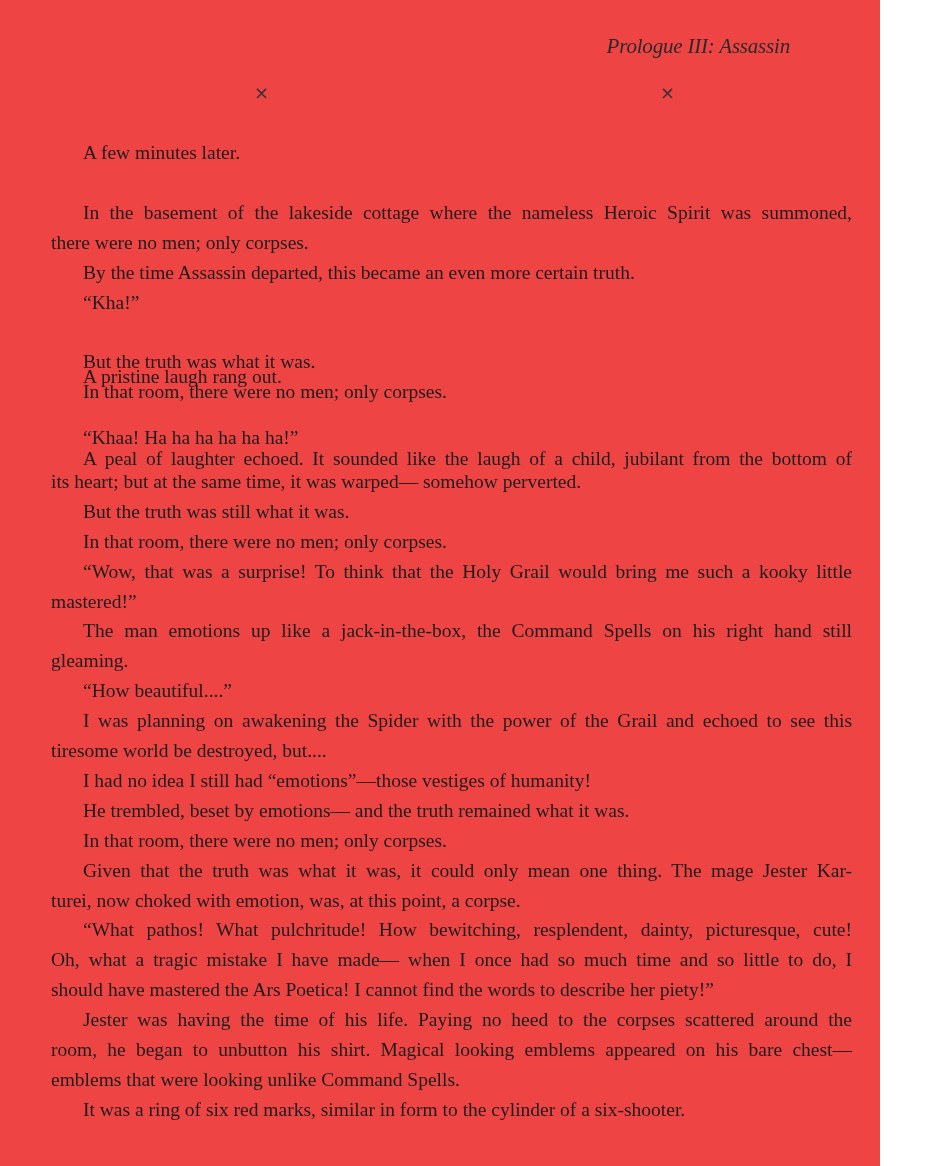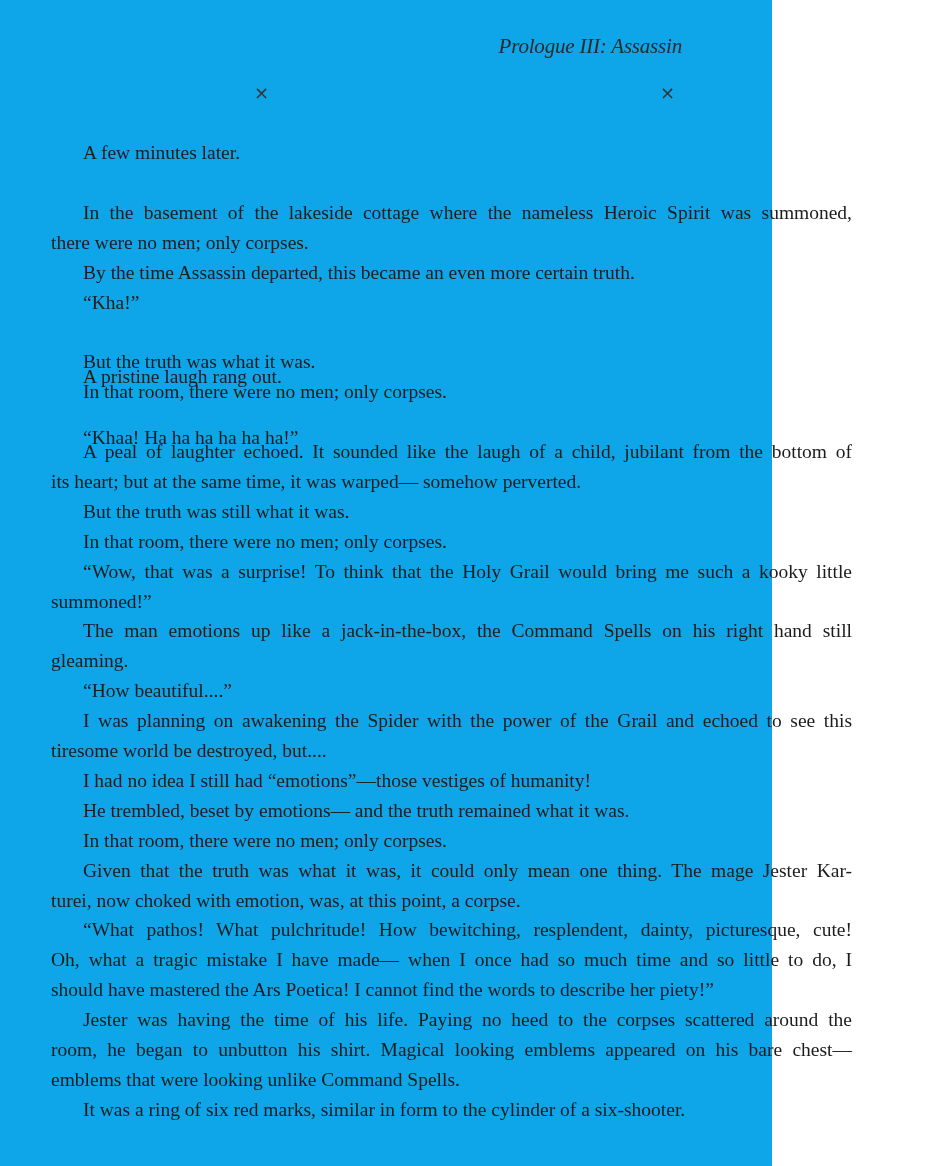--- a/index.html
+++ b/index.html
@@ -1,17 +1,17 @@
 <!DOCTYPE html>
 <html><head>
   <meta charset="utf-8">
   <style>
     html, body { margin: 0; padding: 0; background: #ffffff; }
     body { width: 940px; height: 1166px; position: relative; overflow: hidden; }
-    .page { position: absolute; left: 0; top: 0; width: 772px; height: 1166px; background: #0ea5e9; }
+    .page { position: absolute; left: 0; top: 0; width: 880px; height: 1166px; background: #ef4444; }
     .header {
       position: absolute; right: 90px; top: 34px;
       font-family: "Liberation Serif", "DejaVu Serif", serif;
       font-style: italic; font-size: 21px; color: #2a2a2a; letter-spacing: -0.2px;
     }
     .sep { position: absolute; top: 82px; font-family: "DejaVu Sans", sans-serif; font-size: 18px; color: #333; }
     .sep.left { left: 254px; }
     .sep.right { left: 660px; }
     .body-text {
       position: absolute; left: 51px; top: 138px; width: 801px;
@@ -35,26 +35,26 @@
   <div class="body-text" id="body-text">
       <div class="line indent" style="top: 0px;">A few minutes later.</div>
       <div class="line indent justify" style="top: 59.8px;">In the basement of the lakeside cottage where the nameless Heroic Spirit was summoned,</div>
       <div class="line" style="top: 89.7px;">there were no men; only corpses.</div>
       <div class="line indent" style="top: 119.6px;">By the time Assassin departed, this became an even more certain truth.</div>
       <div class="line indent" style="top: 149.5px;">“Kha!”</div>
       <div class="line indent" style="top: 179.4px; margin-top: 45px;">A pristine laugh rang out.</div>
       <div class="line indent" style="top: 209.3px;">But the truth was what it was.</div>
       <div class="line indent" style="top: 239.2px;">In that room, there were no men; only corpses.</div>
       <div class="line indent" style="top: 269.1px; margin-top: 16px;">“Khaa! Ha ha ha ha ha ha!”</div>
-      <div class="line indent justify" style="top: 299px;">A peal of laughter echoed. It sounded like the laugh of a child, jubilant from the bottom of</div>
+      <div class="line indent justify" style="top: 306px;">A peal of laughter echoed. It sounded like the laugh of a child, jubilant from the bottom of</div>
       <div class="line" style="top: 328.9px;">its heart; but at the same time, it was warped— somehow perverted.</div>
       <div class="line indent" style="top: 358.8px;">But the truth was still what it was.</div>
       <div class="line indent" style="top: 388.7px;">In that room, there were no men; only corpses.</div>
       <div class="line indent justify" style="top: 418.6px;">“Wow, that was a surprise! To think that the Holy Grail would bring me such a kooky little</div>
-      <div class="line" style="top: 448.5px;">summoned!”</div>
+      <div class="line" style="top: 448.5px;">mastered!”</div>
       <div class="line indent justify" style="top: 478.4px;">The man emotions up like a jack-in-the-box, the Command Spells on his right hand still</div>
       <div class="line" style="top: 508.3px;">gleaming.</div>
       <div class="line indent" style="top: 538.2px;">“How beautiful....”</div>
       <div class="line indent justify" style="top: 568.1px;">I was planning on awakening the Spider with the power of the Grail and echoed to see this</div>
       <div class="line" style="top: 598px;">tiresome world be destroyed, but....</div>
       <div class="line indent" style="top: 627.9px;">I had no idea I still had “emotions”—those vestiges of humanity!</div>
       <div class="line indent" style="top: 657.8px;">He trembled, beset by emotions— and the truth remained what it was.</div>
       <div class="line indent" style="top: 687.7px;">In that room, there were no men; only corpses.</div>
       <div class="line indent justify" style="top: 717.6px;">Given that the truth was what it was, it could only mean one thing. The mage Jester Kar-</div>
       <div class="line" style="top: 747.5px;">turei, now choked with emotion, was, at this point, a corpse.</div>

